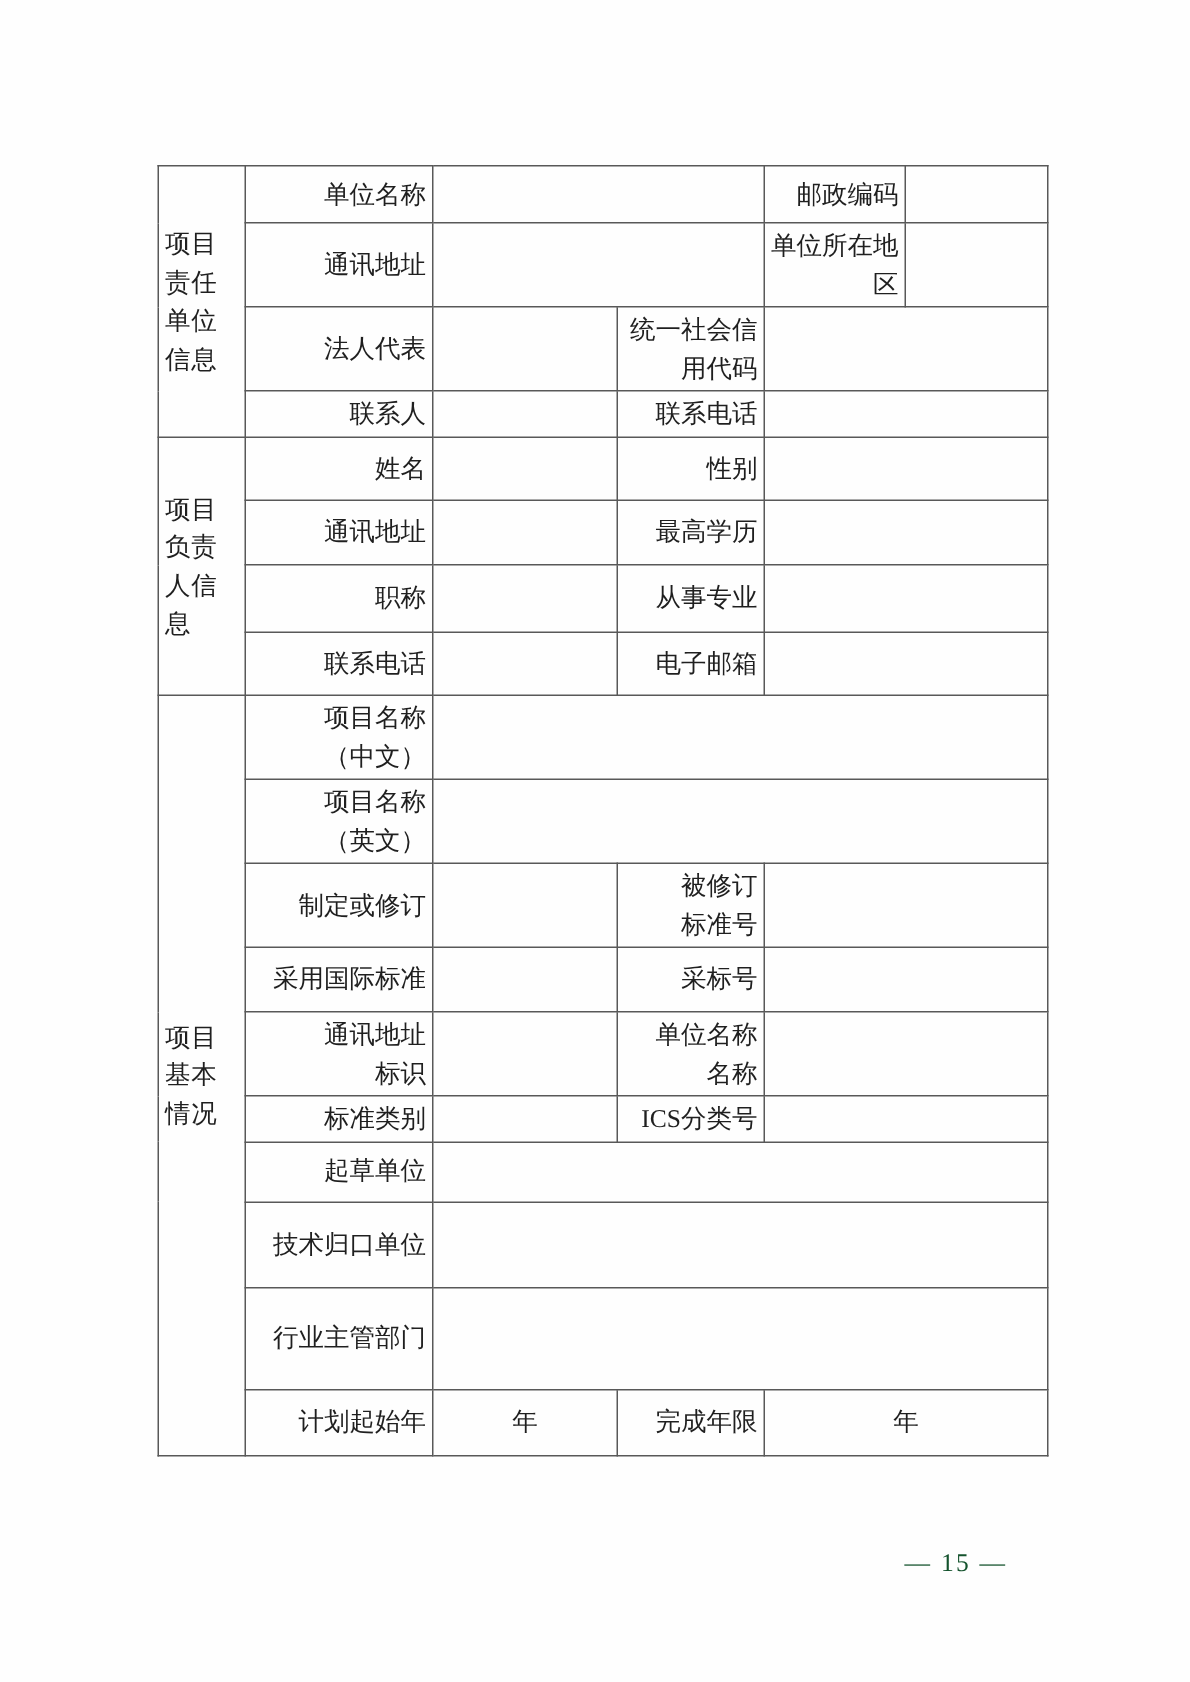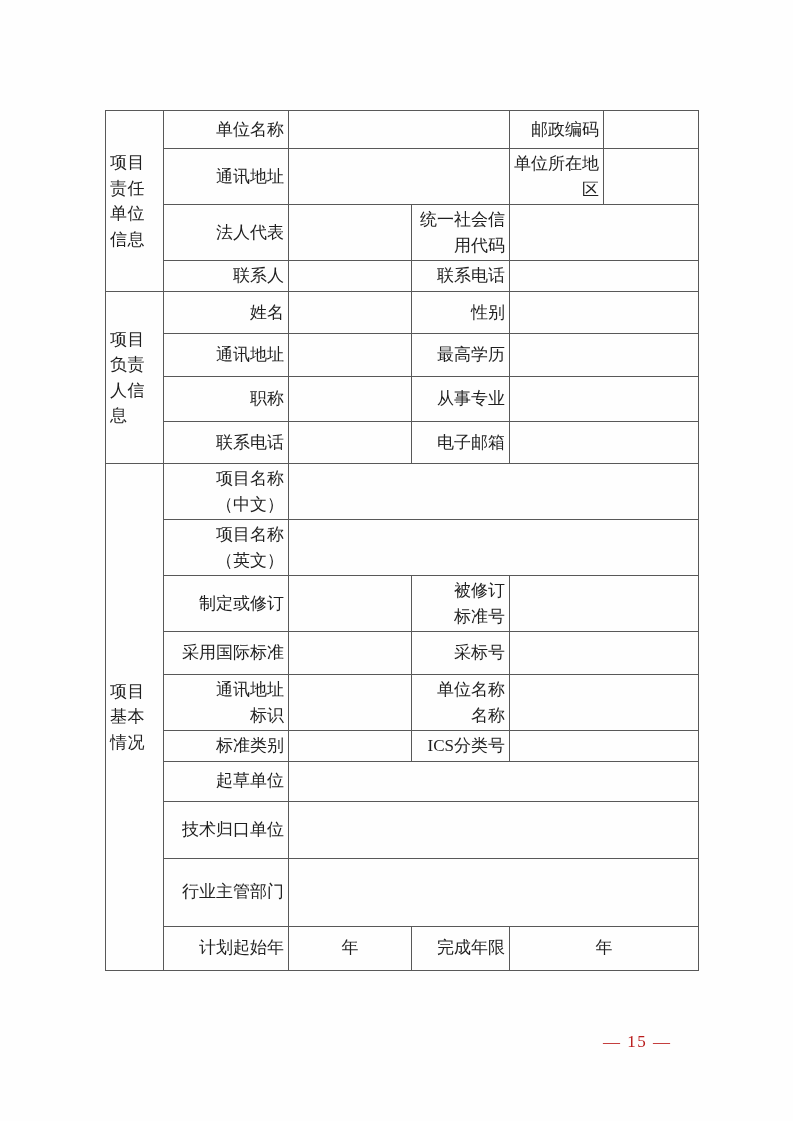--- a/index.html
+++ b/index.html
@@ -48,21 +48,21 @@
   }
   td.value-cell {
     text-align: center;
   }
   .page-number {
     position: absolute;
     top: 1032px;
     left: 603px;
     font-size: 17px;
     letter-spacing: 1.5px;
-    color: #b91c1c;
+    color: #14532d;
     white-space: nowrap;
   }
 </style>
 </head>
 <body>
 
 <div class="page">
 
   <table class="form">
     <colgroup>

